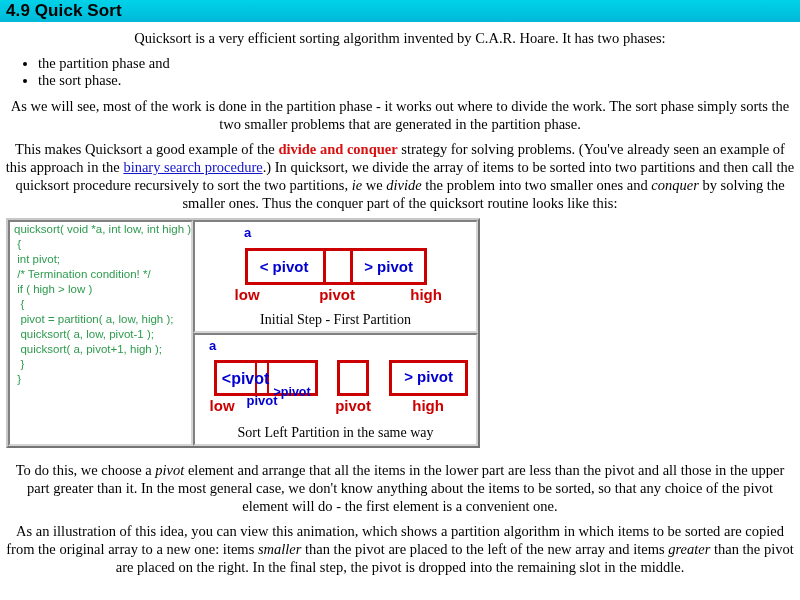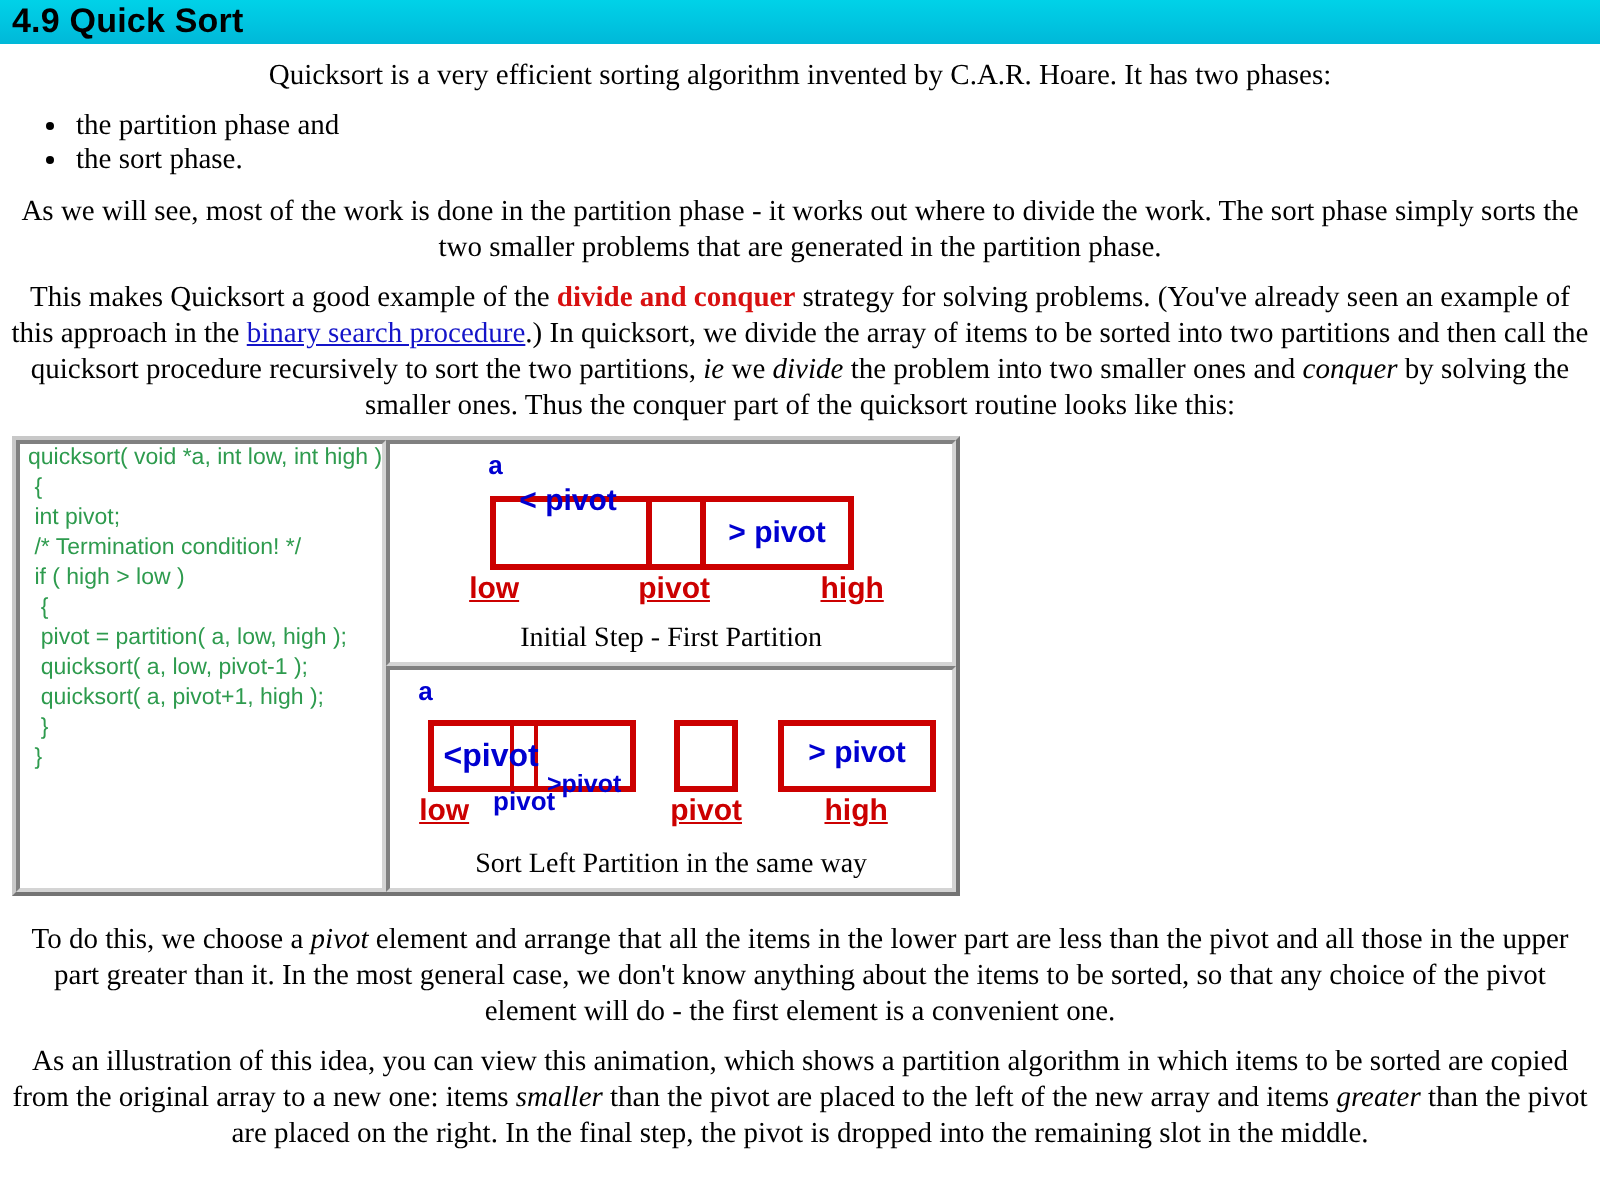--- a/index.html
+++ b/index.html
@@ -159,21 +159,20 @@
     white-space: nowrap;
     text-align: center;
   }
   .rtext {
     position: absolute;
     font-family: "Liberation Sans", "DejaVu Sans", sans-serif;
     font-weight: bold;
     color: #cc0000;
     white-space: nowrap;
     text-align: center;
-    text-decoration: underline;
   }
 </style>
 </head>
 <body>
 
 <div class="banner">
   <div class="banner-title-bar">
     <div class="banner-title">4.9 Quick Sort</div>
   </div>
 </div>
@@ -211,21 +210,21 @@
       </td>
       <td class="figcell">
         <div class="figwrap">
           <span class="alabel" style="left:49px; top:3px;">a</span>
 
           <div class="rbox" style="left:50px; top:26px; width:182px; height:37px;"></div>
 
           <div class="vdiv" style="left:128px; top:26px; height:37px;"></div>
           <div class="vdiv" style="left:155px; top:26px; height:37px;"></div>
 
-          <span class="btext" style="left:50px; top:20px; width:78px; font-size:15px;">&lt; pivot</span>
+          <span class="btext" style="left:50px; top:36px; width:78px; font-size:15px;">&lt; pivot</span>
           <span class="btext" style="left:155px; top:36px; width:77px; font-size:15px;">&gt; pivot</span>
 
           <span class="rtext" style="left:22px; top:64px; width:60px; font-size:15px;">low</span>
           <span class="rtext" style="left:112px; top:64px; width:60px; font-size:15px;">pivot</span>
           <span class="rtext" style="left:201px; top:64px; width:60px; font-size:15px;">high</span>
 
           <div class="caption">Initial Step - First Partition</div>
         </div>
       </td>
     </tr>

